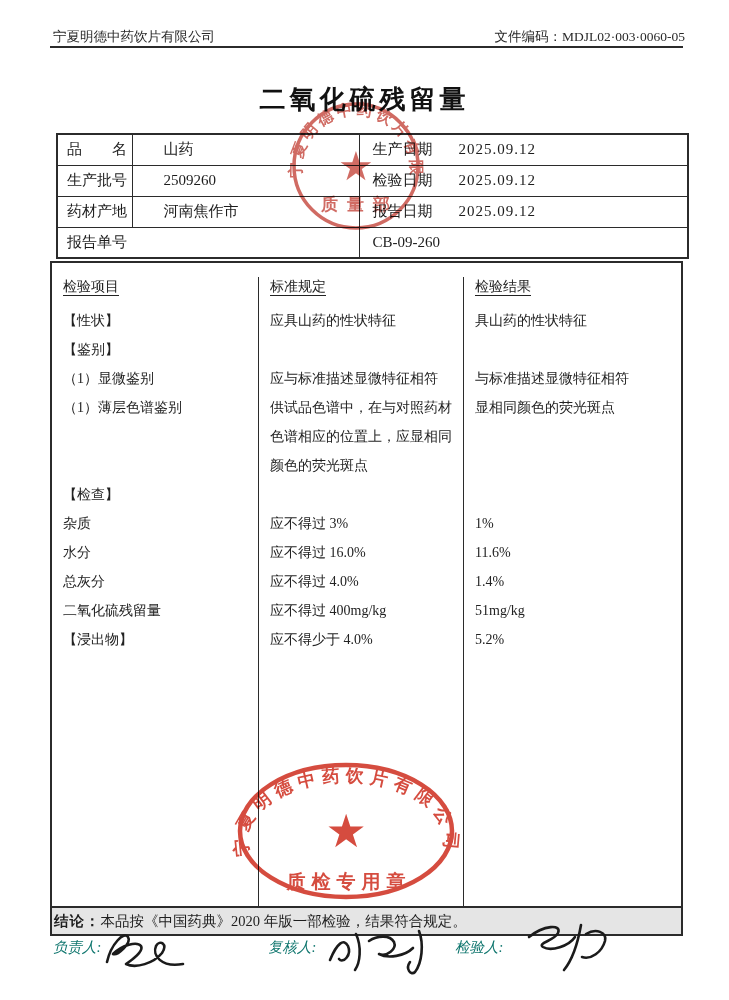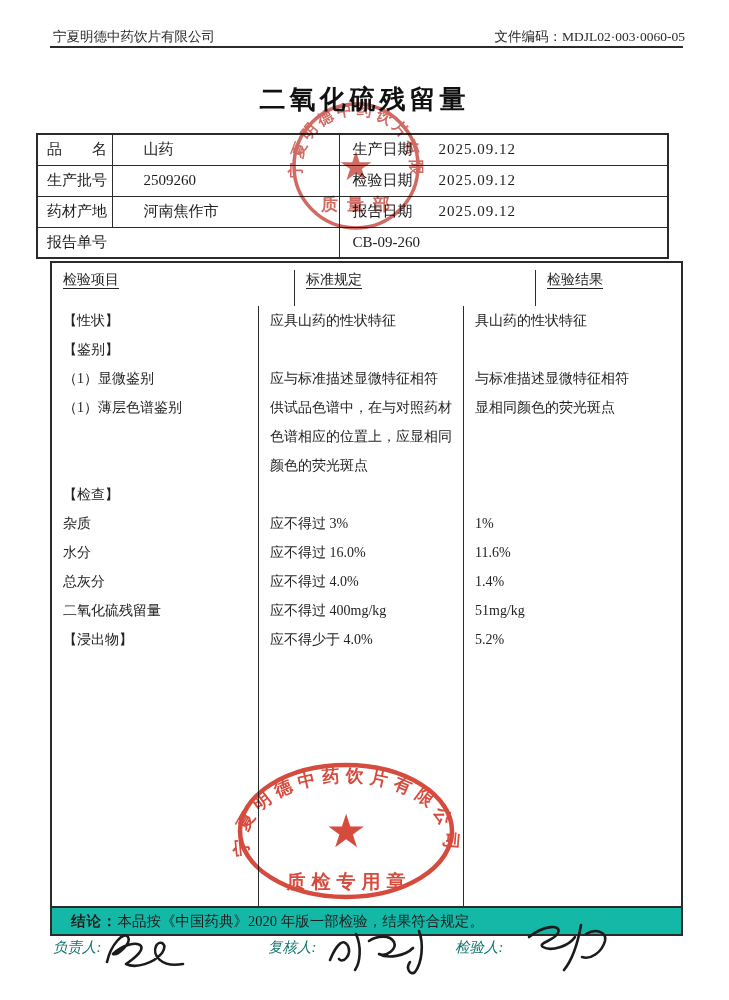--- a/index.html
+++ b/index.html
@@ -10,46 +10,46 @@
     overflow:hidden;
   }
   
   .hdr { position:absolute; left:53px; top:28px; width:632px;
          display:flex; justify-content:space-between; font-size:13.5px; color:#2a2a2a; }
   .hdr-rule { position:absolute; left:50px; top:46px; width:633px; height:2px; background:#2b2b2b; }
   
   .title { position:absolute; left:0; top:82px; width:729px; text-align:center;
            font-size:26px; font-weight:bold; letter-spacing:4px; color:#111; }
   
-  table.info { position:absolute; left:36px; top:133px; width:633px;
+  table.info { position:absolute; left:56px; top:133px; width:633px;
                border-collapse:collapse; table-layout:fixed;border-radius:23px; }
   table.info td { border:1px solid #2b2b2b; height:31px; font-size:15px;
                   padding:0 0 0 9px; vertical-align:middle; color:#1c1c1c; }
   table.info { border:2px solid #2b2b2b; }
   table.info td.c1 { width:75px; }
   table.info td.c2 { width:227px;padding-left:31px; }
   table.info td.c3 { width:329px; }
   .spread { display:inline-block; width:60px; text-align:justify; text-align-last:justify; }
   .rl { display:inline-block; margin-left:4px; }
   .rv { display:inline-block; margin-left:26px; letter-spacing:1px; }
   
   .main { position:absolute; left:50px; top:261px; width:633px; height:647px;
           border:2px solid #2b2b2b; display:flex; flex-direction:column; }
   .mrow { display:grid; grid-template-columns:206px 205px 218px; min-height:29px; }
-  .mrow.hdr-row { min-height:43px; padding-top:7px;gap:36px; }
+  .mrow.hdr-row { min-height:43px; padding-top:14px; }
   .mrow.fill { flex:1; }
   .mcell { font-size:14px; line-height:29px; padding:0 6px 0 11px; color:#222; }
   .mcell.c2, .mcell.c3 { border-left:1px solid #2b2b2b; }
   .mrow.hdr-row .mcell { line-height:20px; }
   .mrow.hdr-row .c2, .mrow.hdr-row .c3 { text-align:left; }
   .uh { text-decoration:underline; text-underline-offset:4px; }
   
   .conclusion { position:absolute; left:50px; top:906px; width:633px; height:30px;
                 border:2px solid #2b2b2b; font-size:14.5px; line-height:26px;
-                padding-left:19px; background:#14b8a6; }
+                padding-left:2px; background:#e5e5e5; }
   .conclusion b { letter-spacing:1px; }
   
   .sig-label { position:absolute; font-size:14.5px; color:#0f766e; top:938px;font-style:italic; }
   .sig-svg { position:absolute; }
   .sig-svg path { fill:none; stroke:#1b1b1b; stroke-width:2.6;
                   stroke-linecap:round; stroke-linejoin:round; }
   
   .stamp { position:absolute; mix-blend-mode:multiply; pointer-events:none; }
   .stamp1 { left:286px; top:96px; opacity:.8; }
   .stamp2 { left:228px; top:757px; opacity:.92; }

